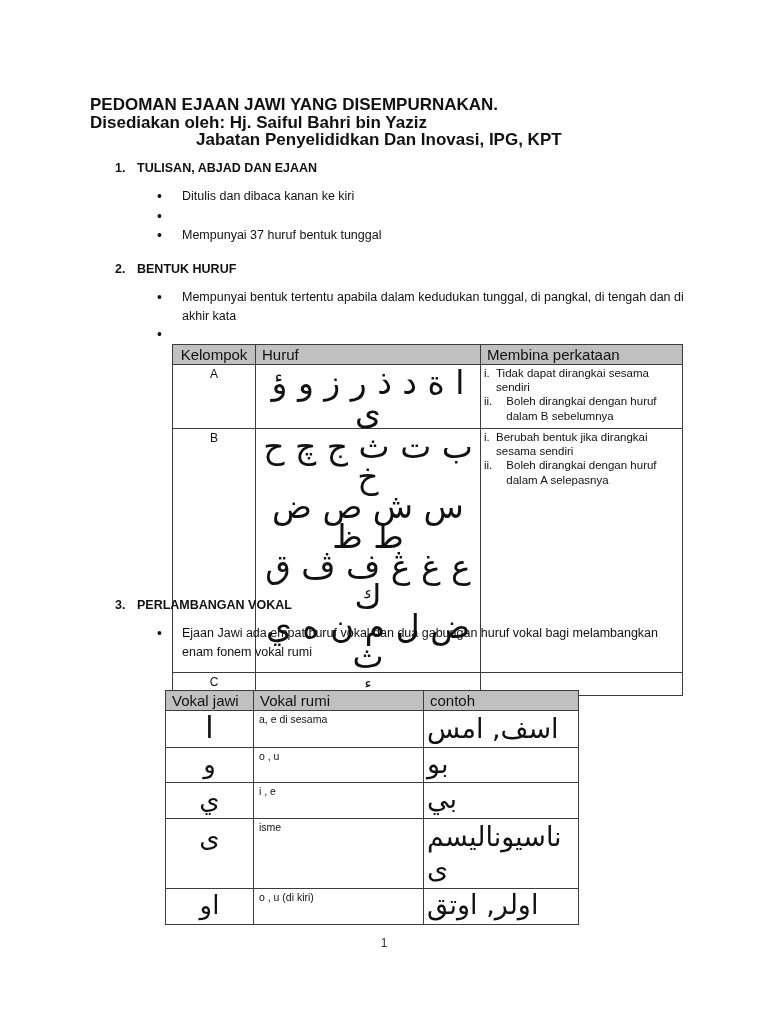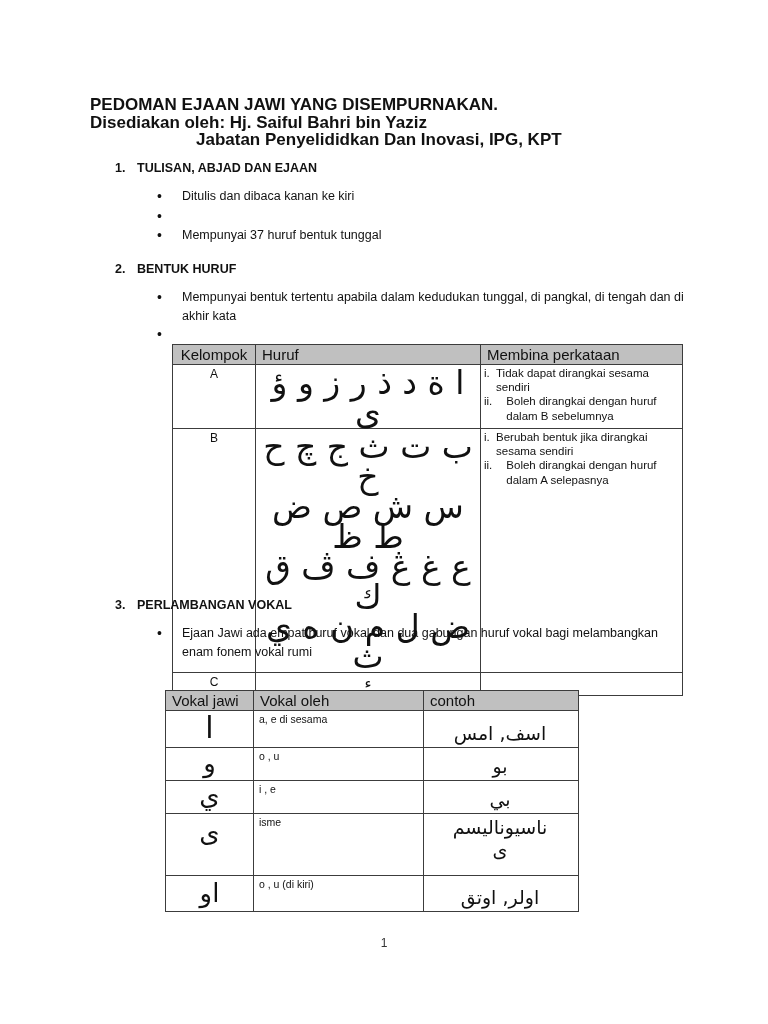--- a/index.html
+++ b/index.html
@@ -40,21 +40,21 @@
   .huruf-small { font-size:15px; line-height:18px; padding-top:1px; }
   .notes { font-size:11.5px; line-height:14.2px; padding:1px 2px 2px 3px; }
   .note { display:flex; }
   .note .nlabel { flex:0 0 auto; min-width:12px; }
   .note .nlabel.wide { min-width:15px; padding-right:14px; }
   .note .ntext { flex:1; }
 
   .jawi-cell { text-align:center; font-size:26px; vertical-align:middle; line-height:1; padding:2px 0 4px 0; }
   .jawi-big { font-size:30px; }
   .rumi-cell { font-size:10.5px; padding:2px 5px; }
-  .contoh-cell { text-align:center; font-size:19px; line-height:1.2; padding:0 5px 2px 3px; vertical-align:bottom; }
+  .contoh-cell { text-align:left; font-size:27px; line-height:1.2; padding:0 5px 2px 3px; vertical-align:bottom; }
   .contoh-cell .cline { display:block; }
 
   .page-number { left:0; top:936px; width:768px; text-align:center; font-size:12px; color:#333; }
 </style>
 </head>
 <body>
 
 <div class="page">
 
   <div class="abs doc-header">
@@ -171,21 +171,21 @@
 
   <table class="abs t2" style="left:165px; top:662px;margin-top:28px;">
     <colgroup>
         <col class="c1">
         <col class="c2">
         <col class="c3">
       </colgroup>
     <tbody>
         <tr>
       <th>Vokal jawi</th>
-      <th>Vokal oleh</th>
+      <th>Vokal rumi</th>
       <th>contoh</th>
     </tr>
     <tr style="height:34px;">
       <td class="jawi-cell arabic jawi-big">ا</td>
       <td class="rumi-cell">a, e di sesama</td>
       <td class="contoh-cell arabic">
         <span class="cline">اسف, امس</span>
       </td>
     </tr>
     <tr style="height:28px;">

